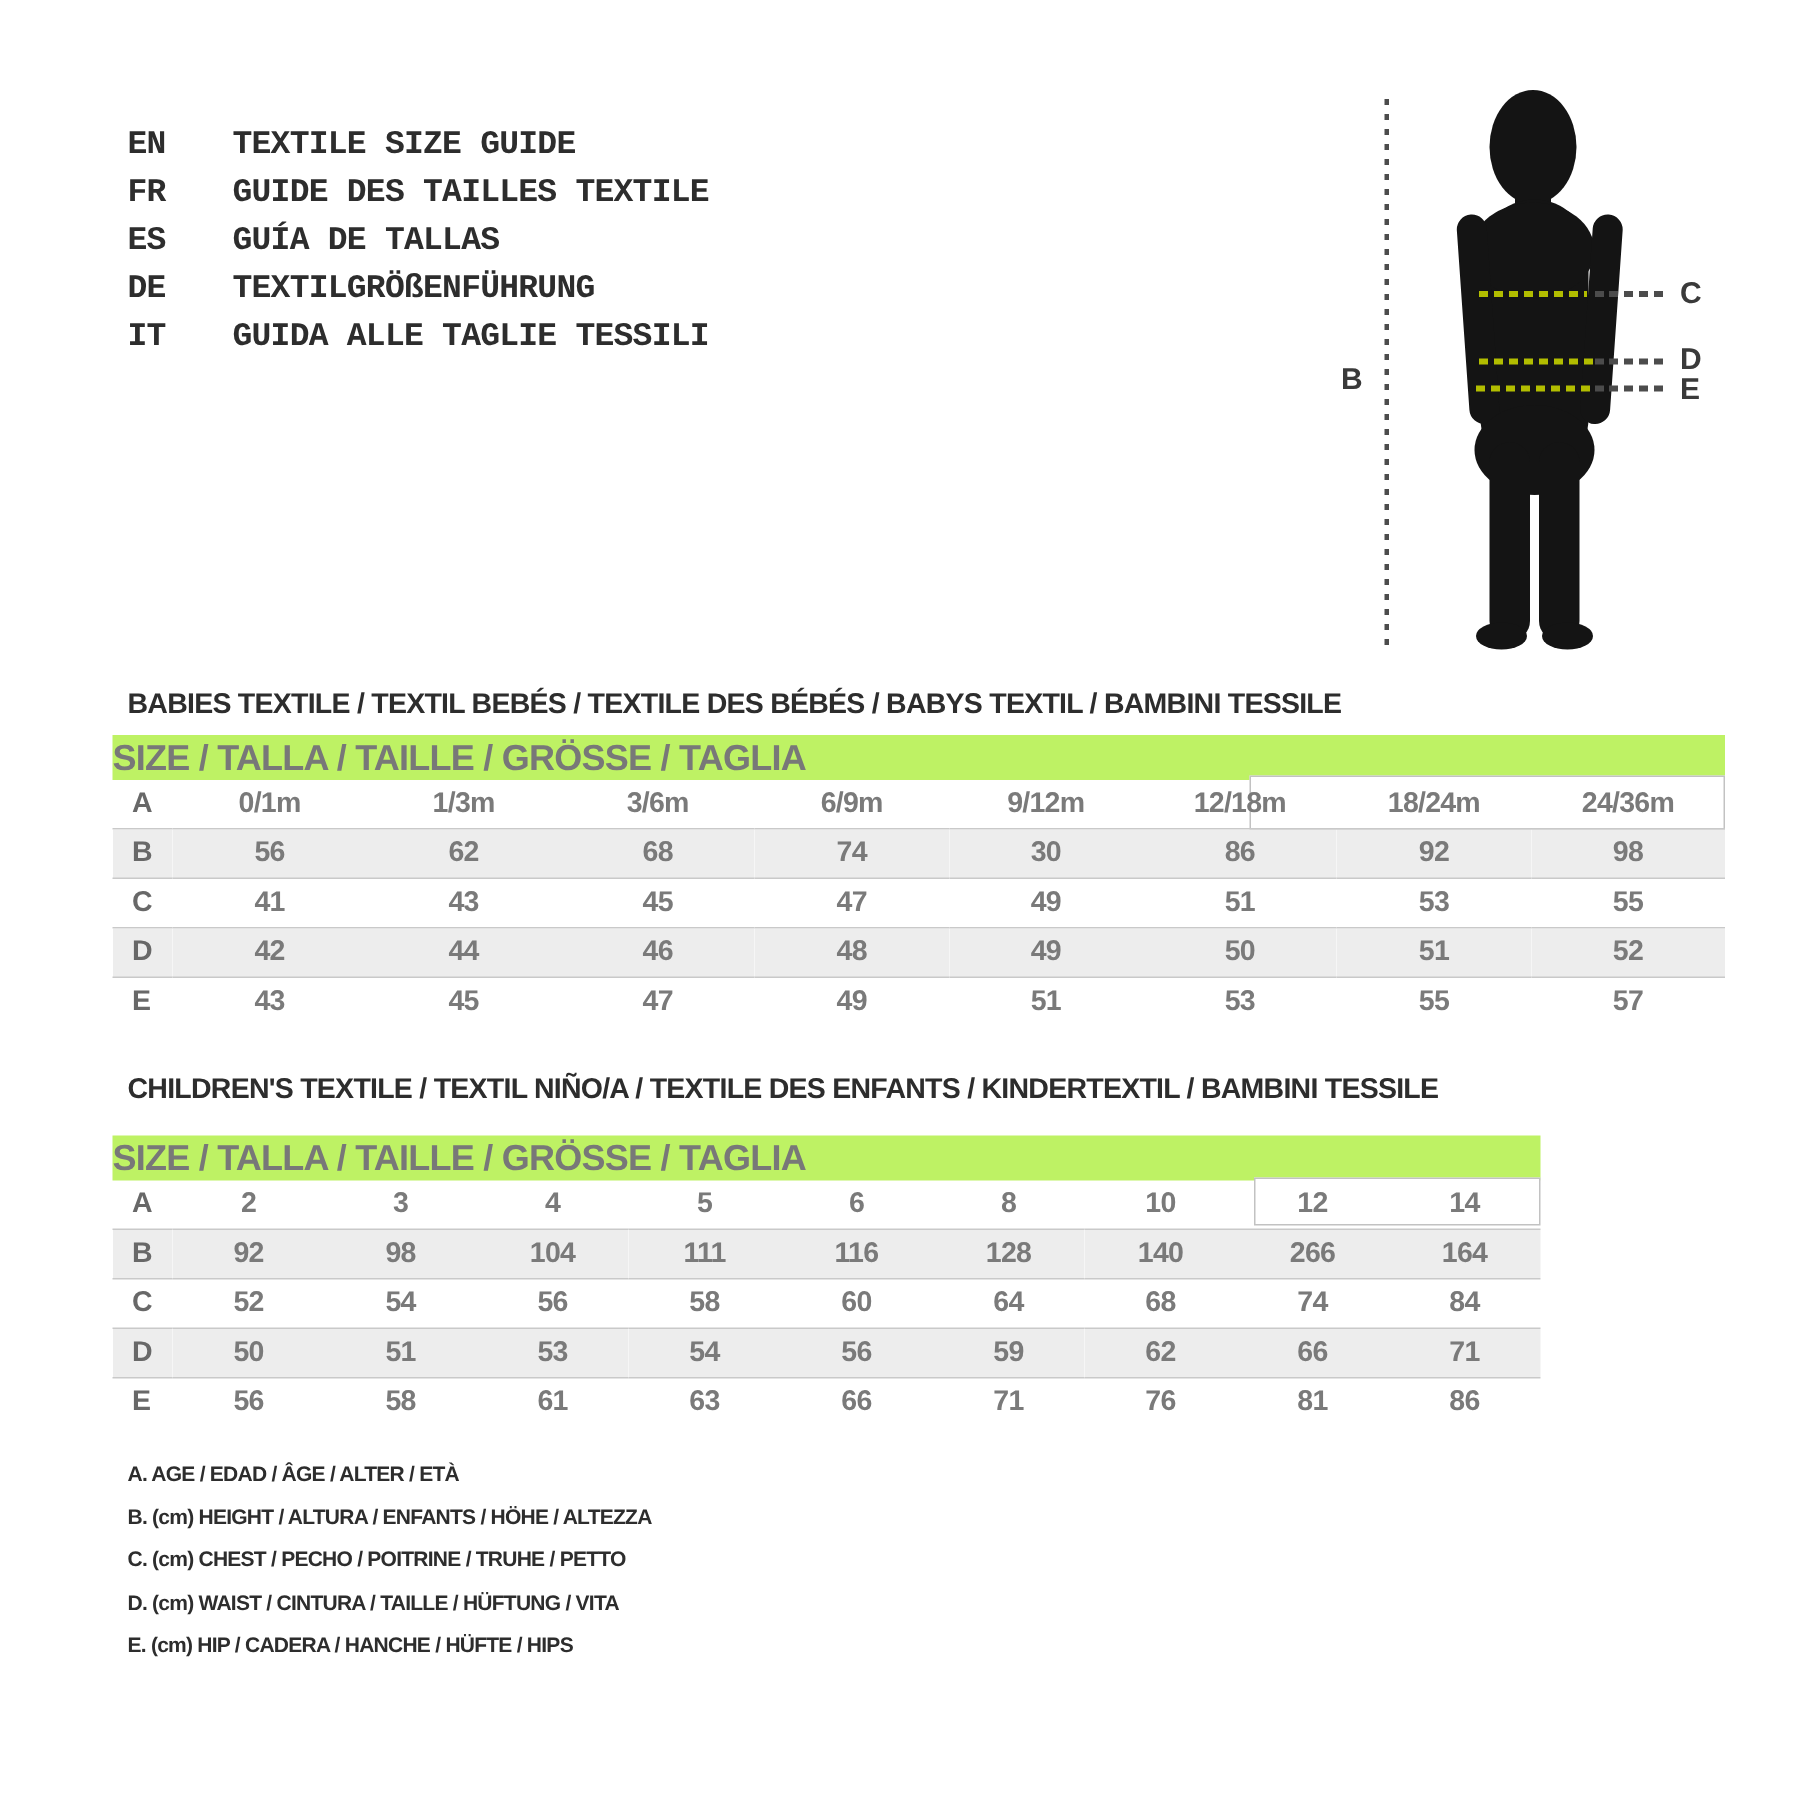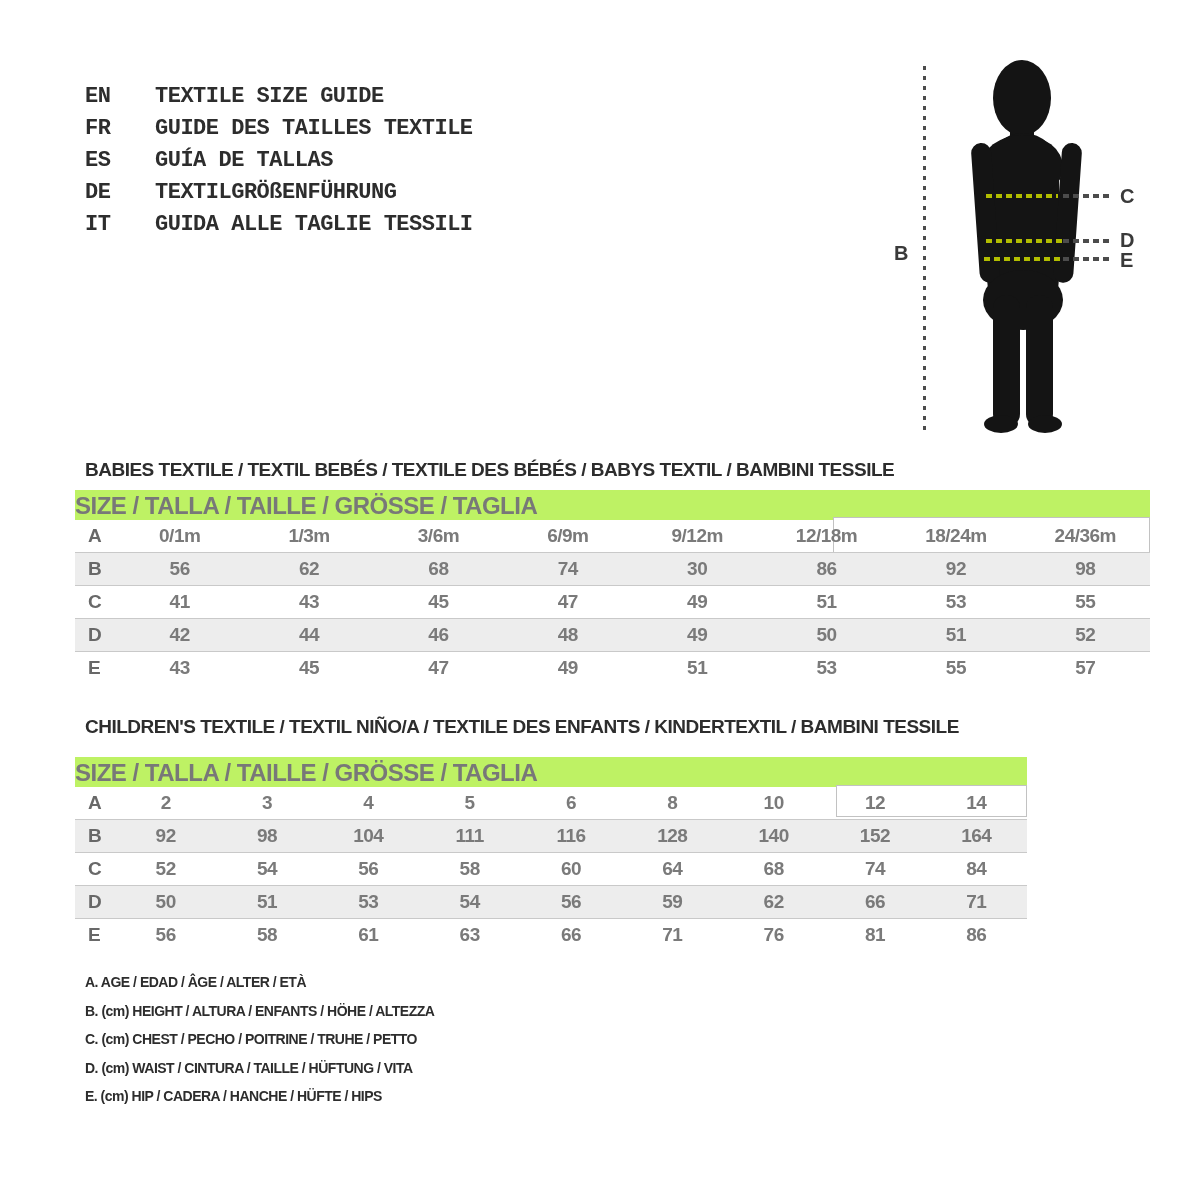--- a/index.html
+++ b/index.html
@@ -205,21 +205,21 @@
         </tr>
         <tr class="band">
           <td class="rowlabel">B</td>
           <td>92</td>
           <td>98</td>
           <td>104</td>
           <td>111</td>
           <td>116</td>
           <td>128</td>
           <td>140</td>
-          <td>152</td>
+          <td>266</td>
           <td>164</td>
         </tr>
         <tr>
           <td class="rowlabel">C</td>
           <td>52</td>
           <td>54</td>
           <td>56</td>
           <td>58</td>
           <td>60</td>
           <td>64</td>

